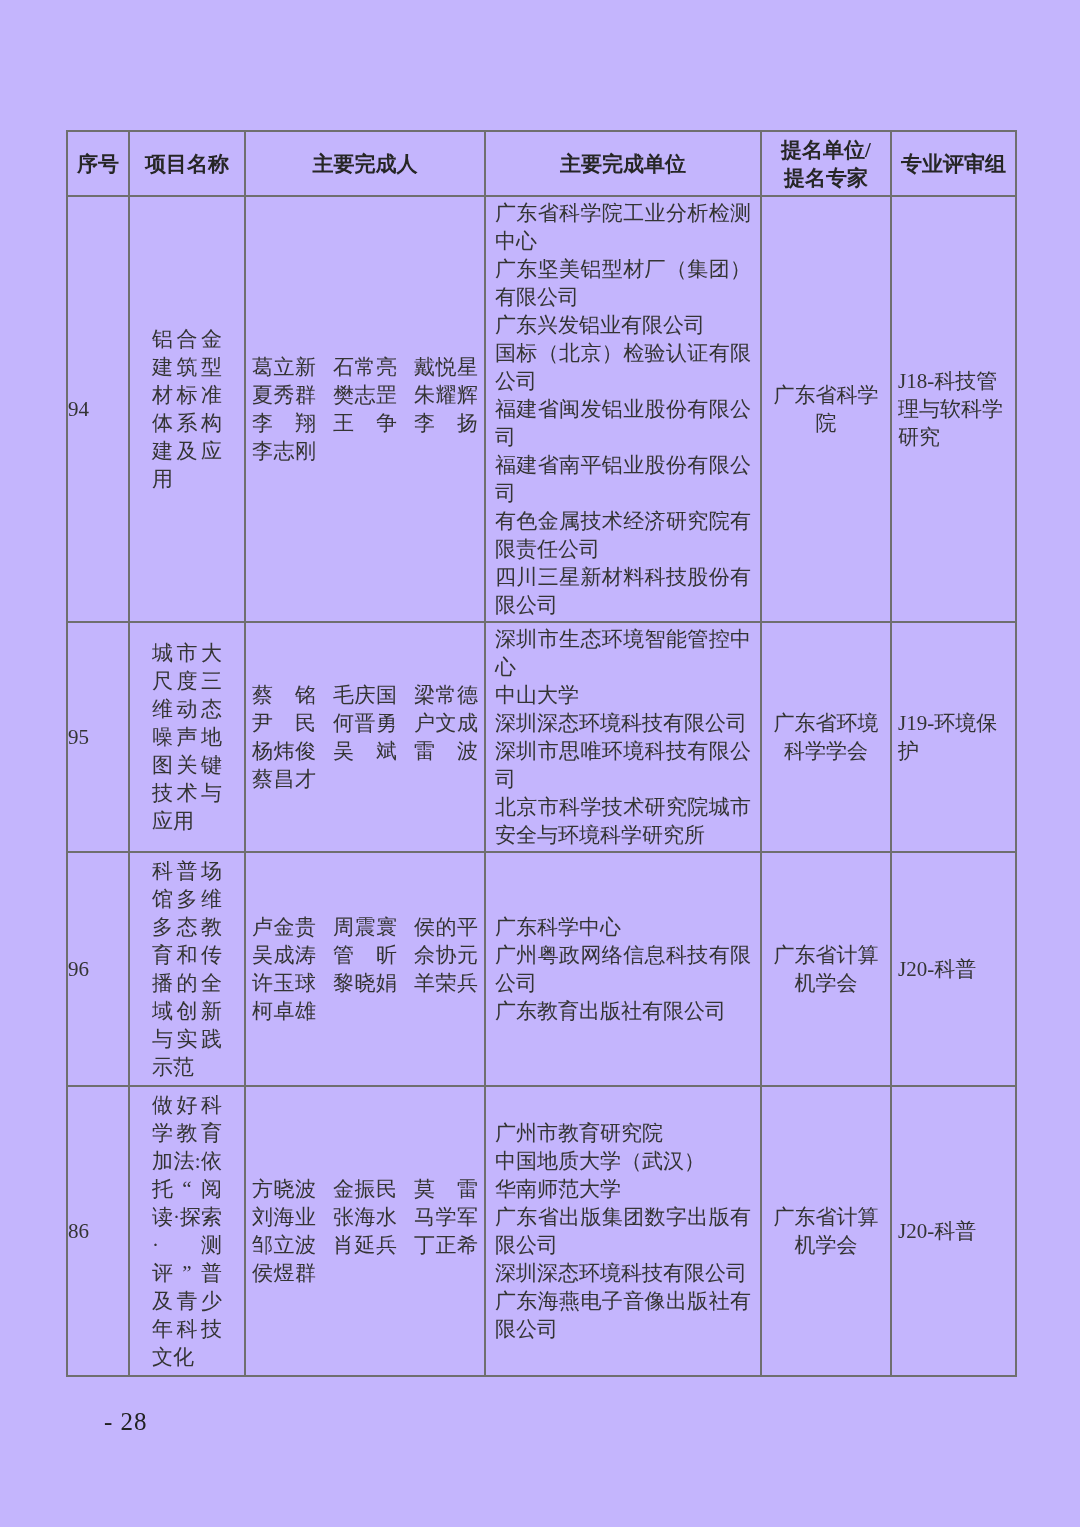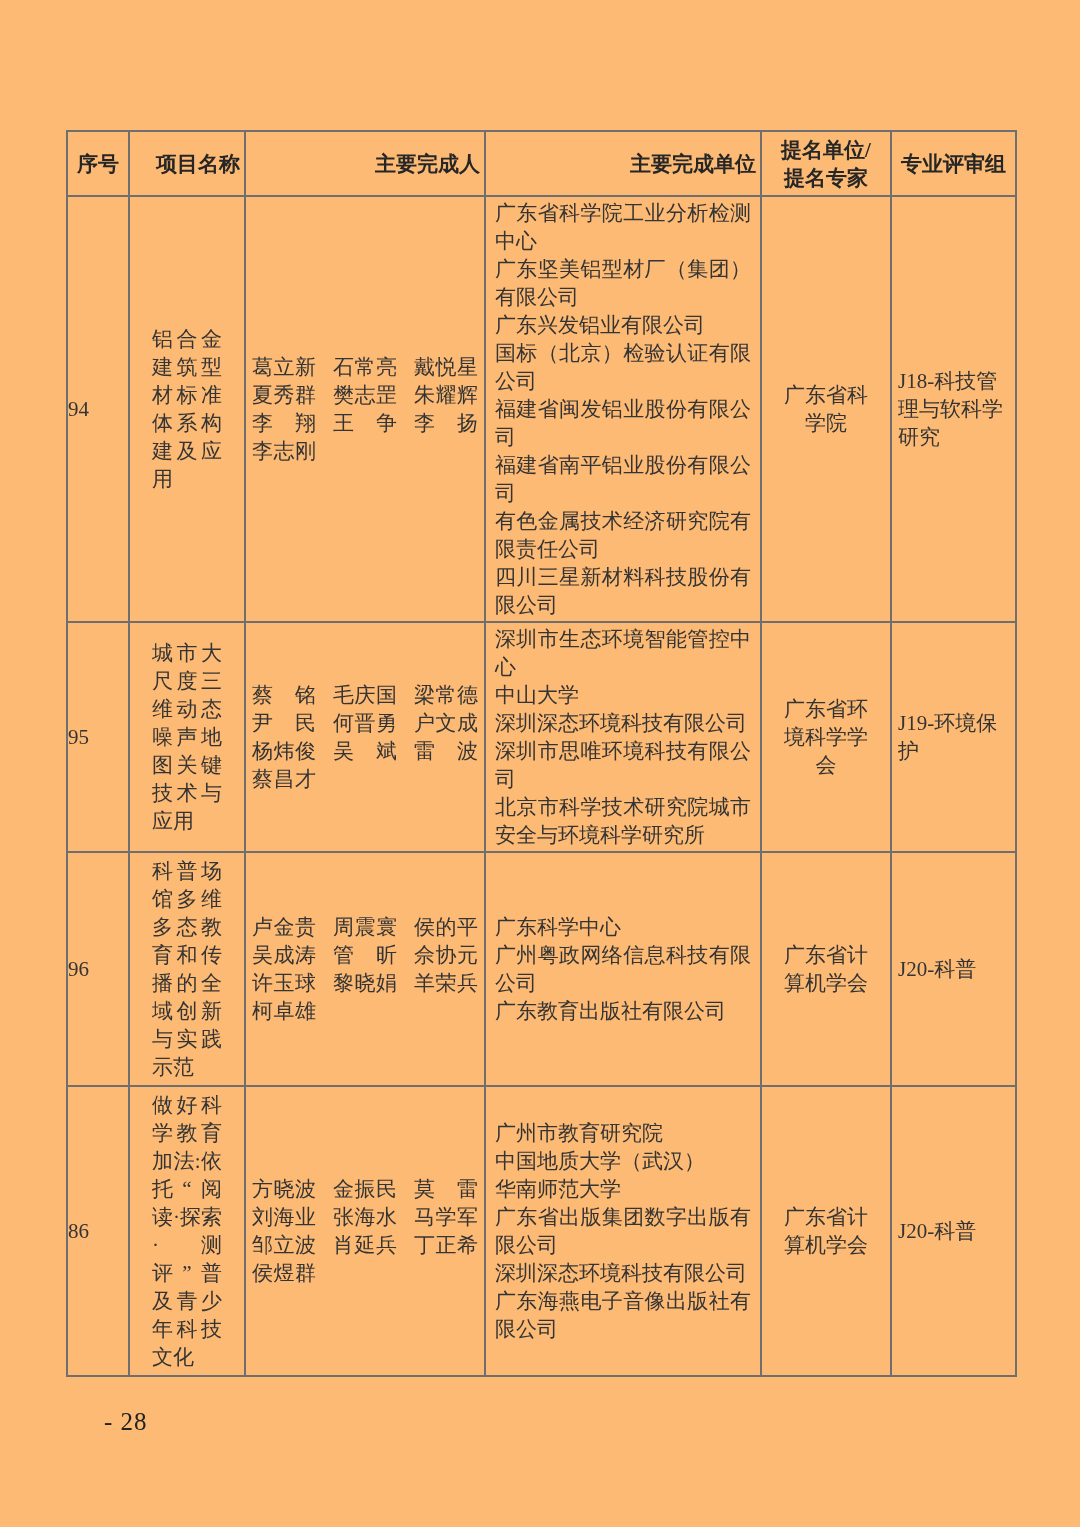--- a/index.html
+++ b/index.html
@@ -3,59 +3,59 @@
 <meta charset="utf-8">
 <style>
   * { margin: 0; padding: 0; box-sizing: border-box; }
   html, body { width: 1080px; height: 1527px; }
   body {
     background: #ffffff;
     font-family: "Liberation Serif", "DejaVu Serif", serif;
     color: #343434;
     position: relative;
   }
-  .page { position: absolute; inset: 0; background: #fdba74; text-decoration: underline; }
+  .page { position: absolute; inset: 0; background: #c4b5fd; text-decoration: underline; }
 
   table.awards {
     position: absolute;
     left: 66px;
     top: 130px;
     width: 949px;
     border-collapse: collapse;
     table-layout: fixed;
   }
   .awards th, .awards td {
     border: 2px solid #6f6f6f;
     vertical-align: middle;
     font-size: 21px;
     line-height: 28px;
     overflow: hidden;
   }
   .awards thead tr { height: 65px; }
   .awards th { font-weight: bold; color: #262626; }
-  .h-left { text-align: right; padding: 2px 4px; }
+  .h-left { text-align: center; padding: 2px 4px; }
   .h-center { text-align: center; padding: 2px 4px; }
 
   .c-index { text-align: left; }
   .c-name { text-align: justify; text-justify: inter-character; padding: 4px 22px; }
   .c-people { padding: 4px 6px; }
   .people-grid {
     display: grid;
     grid-template-columns: repeat(3, 64px);
     justify-content: space-between;
   }
   .person {
     display: block;
     text-align: justify;
     text-align-last: justify;
     white-space: nowrap;
   }
   .c-units { padding: 2px 9px; margin-left: 40px; }
   .unit { text-align: justify; text-justify: inter-character; }
-  .c-nominator { text-align: center; padding: 2px 18px; }
+  .c-nominator { text-align: center; padding: 2px 7px; }
   .c-group { text-align: left; padding: 2px 6px; }
 
   .page-number {
     position: absolute;
     left: 104px;
     top: 1408px;
     font-size: 25px;
     color: #222222;
     letter-spacing: 1px;
   }

